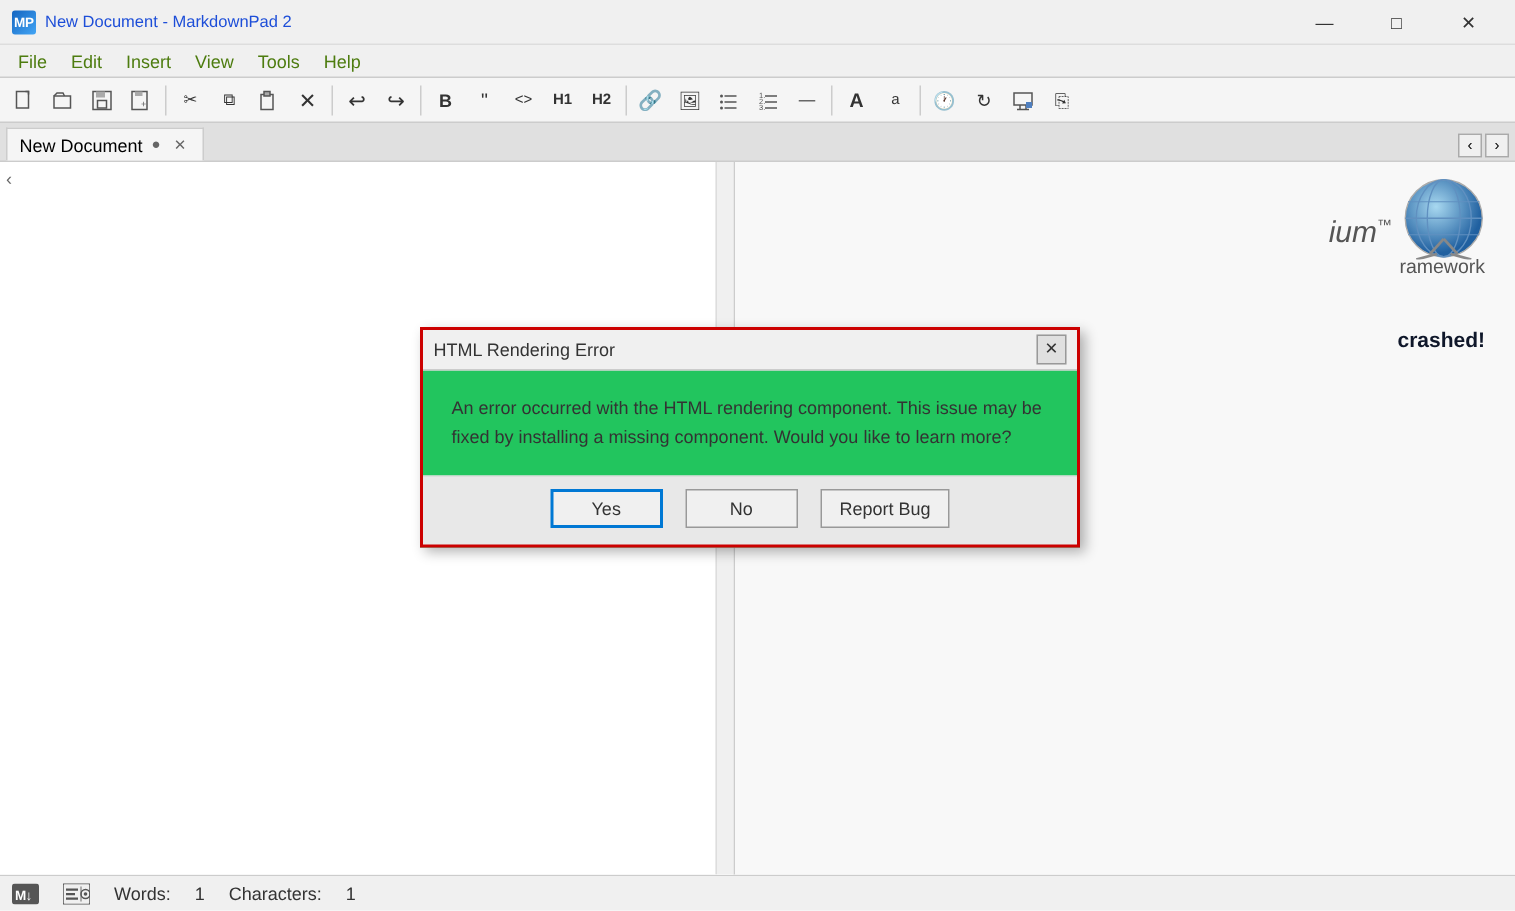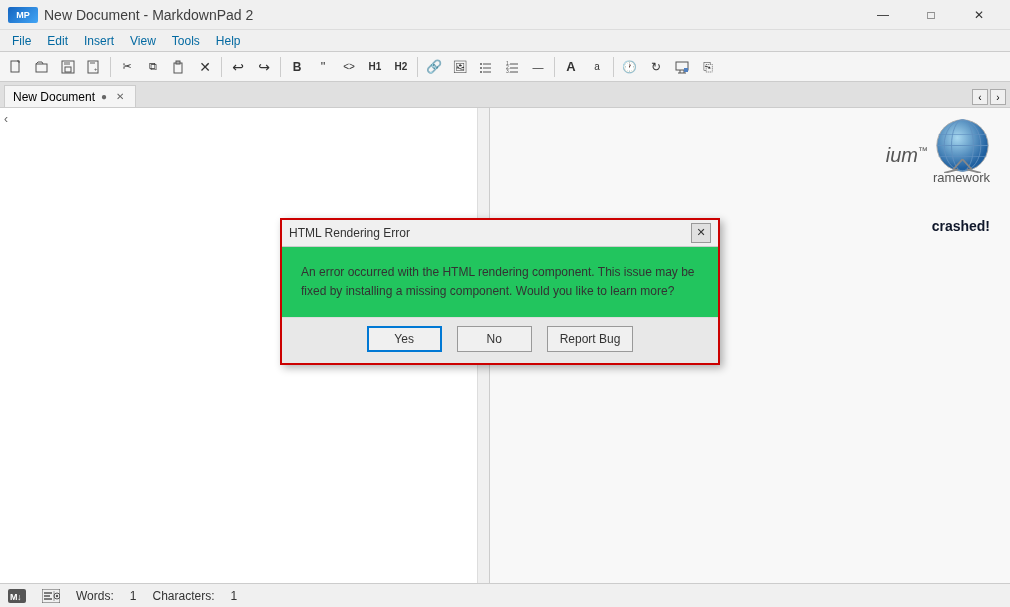--- a/index.html
+++ b/index.html
@@ -17,36 +17,36 @@
     .title-bar {
       background: #f0f0f0;
       height: 30px;
       display: flex;
       align-items: center;
       padding: 0 8px;
       border-bottom: 1px solid #ddd;
       user-select: none;
     }
     .title-bar-icon {
-      width: 30px;
+      width: 16px;
       height: 16px;
       margin-right: 6px;
       background: linear-gradient(135deg, #1565c0, #42a5f5);
       border-radius: 2px;
       display: flex;
       align-items: center;
       justify-content: center;
       color: white;
       font-weight: bold;
       font-size: 9px;
     }
     .title-bar-text {
       flex: 1;
-      font-size: 14px;
-      color: #404040;
+      font-size: 11px;
+      color: #1d4ed8;
     }
     .title-bar-controls {
       display: flex;
       gap: 2px;
     }
     .title-bar-btn {
       width: 46px;
       height: 30px;
       border: none;
       background: transparent;
@@ -64,21 +64,21 @@
       height: 22px;
       display: flex;
       align-items: center;
       border-bottom: 1px solid #ccc;
       padding: 0 4px;
     }
     .menu-item {
       padding: 2px 8px;
       cursor: pointer;
       font-size: 12px;
-      color: #0369a1;
+      color: #4d7c0f;
       height: 22px;
       display: flex;
       align-items: center;
     }
 
     
     .toolbar {
       background: #f5f5f5;
       height: 30px;
       display: flex;

